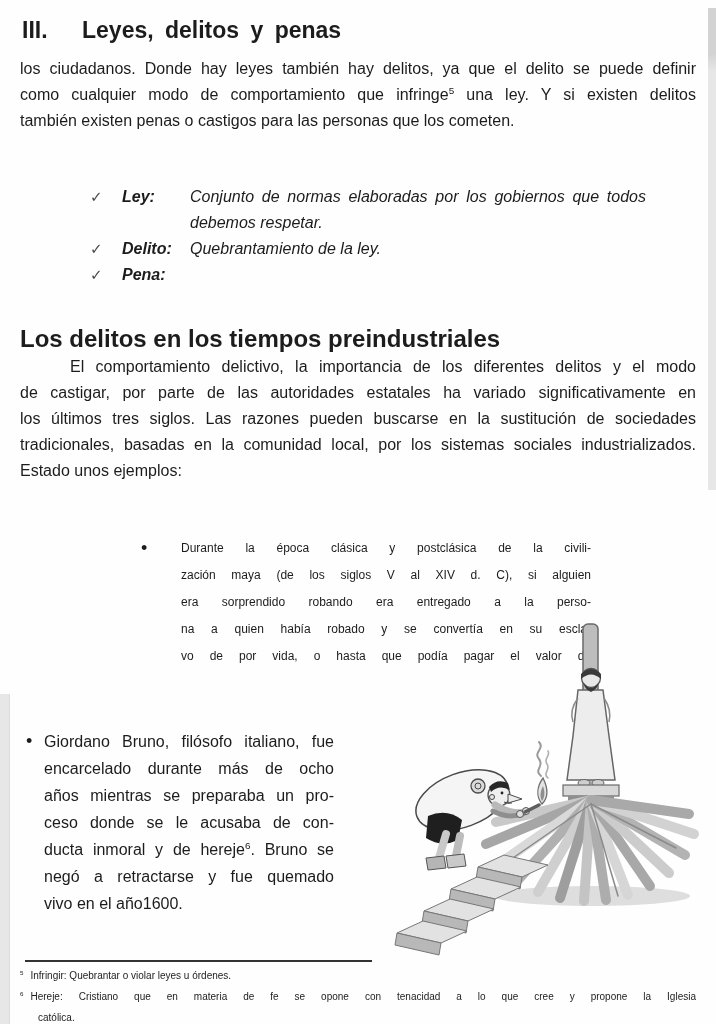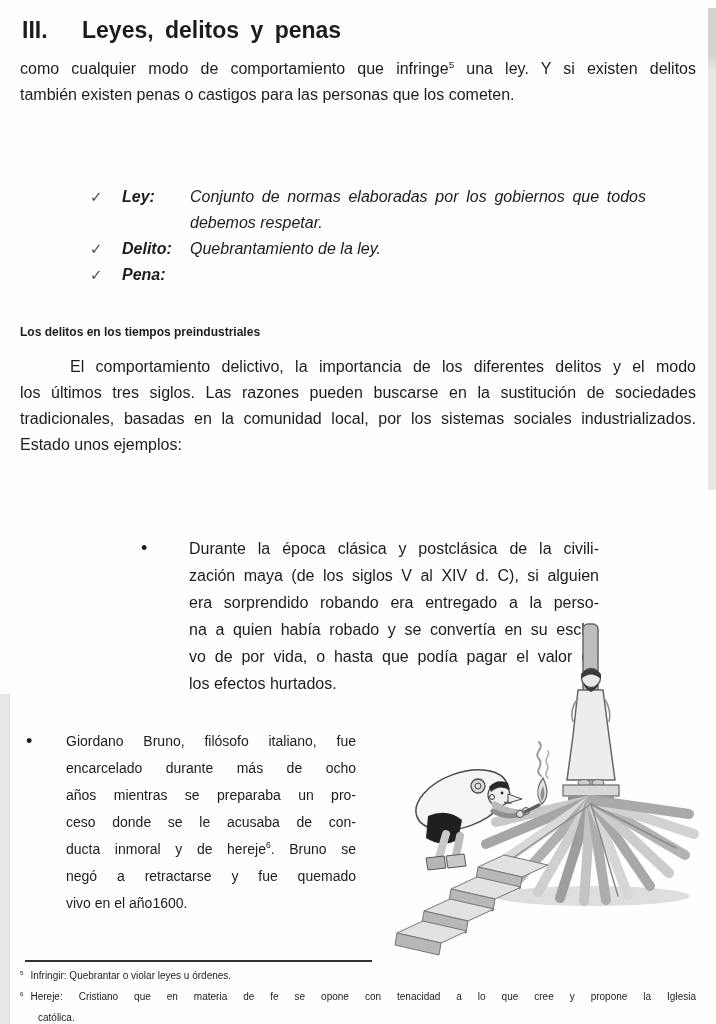--- a/index.html
+++ b/index.html
@@ -14,30 +14,30 @@
   .scan-left{position:absolute;left:0;top:694px;width:9px;height:330px;background:#e7e7e7;border-right:1px solid #dcdcdc;}
 
   .title{position:absolute;left:22px;top:17px;font-size:23px;font-weight:700;word-spacing:5px;white-space:nowrap;}
   .title .num{display:inline-block;width:60px;word-spacing:0;}
 
   .para{position:absolute;left:20px;width:676px;font-size:16px;line-height:26px;}
   .ln{text-align:justify;}
   .j{text-align-last:justify;}
   .ind{padding-left:50px;}
 
-  .h2{position:absolute;left:20px;top:325px;font-size:12px;font-weight:700;white-space:nowrap;}
+  .h2{position:absolute;left:20px;top:325px;font-size:24px;font-weight:700;white-space:nowrap;}
 
   .checklist{position:absolute;left:90px;top:184px;width:556px;font-style:italic;font-size:16px;line-height:26px;}
   .def-row{display:grid;grid-template-columns:32px 68px 1fr;}
   .chk{font-style:normal;color:#4a4a4a;font-size:15px;}
   .term{font-weight:700;}
 
   .bullet-dot{position:absolute;font-size:18px;line-height:27px;}
-  .maya{position:absolute;left:189px;top:535px;width:410px;font-size:16px;line-height:27px;}
-  .bruno{position:absolute;left:66px;top:728px;width:290px;font-size:14px;line-height:27px;}
+  .maya{position:absolute;left:181px;top:535px;width:410px;font-size:12px;line-height:27px;}
+  .bruno{position:absolute;left:44px;top:728px;width:290px;font-size:16px;line-height:27px;}
 
   sup{font-size:62%;line-height:0;vertical-align:super;}
 
   .fnrule{position:absolute;left:25px;top:960px;width:347px;height:2px;background:#333;}
   .fn{position:absolute;left:20px;width:676px;font-size:10px;line-height:21px;}
   .fn sup{margin-right:7px;}
   .fn .cont{padding-left:18px;}
 
   .illus{position:absolute;left:392px;top:608px;width:322px;height:350px;}
 </style>
@@ -47,20 +47,21 @@
 <div class="page">
 
   <div class="scan-right"></div>
   <div class="scan-left"></div>
 
   <div class="title">
     <span class="num">III.</span><span>Leyes, delitos y penas</span>
   </div>
 
   <div class="para" style="top:56px;">
+    <div class="ln j">los ciudadanos. Donde hay leyes también hay delitos, ya que el delito se puede definir</div>
     <div class="ln j"><span>como cualquier modo de comportamiento que infringe</span><sup>5</sup><span> una ley. Y si existen delitos</span></div>
     <div class="ln">también existen penas o castigos para las personas que los cometen.</div>
   </div>
 
   <div class="checklist">
     <div class="def-row">
       <span class="chk">✓</span>
       <span class="term">Ley:</span>
       <span>
         <div class="ln j">Conjunto de normas elaboradas por los gobiernos que todos</div>
@@ -77,33 +78,33 @@
     <div class="def-row">
       <span class="chk">✓</span>
       <span class="term">Pena:</span>
     </div>
   </div>
 
   <div class="h2">Los delitos en los tiempos preindustriales</div>
 
   <div class="para" style="top:354px;">
     <div class="ln j ind">El comportamiento delictivo, la importancia de los diferentes delitos y el modo</div>
+    <div class="ln j">de castigar, por parte de las autoridades estatales ha variado significativamente en</div>
     <div class="ln j">los últimos tres siglos. Las razones pueden buscarse en la sustitución de sociedades</div>
     <div class="ln j">tradicionales, basadas en la comunidad local, por los sistemas sociales industrializados.</div>
     <div class="ln">Estado unos ejemplos:</div>
   </div>
 
   <span class="bullet-dot" style="left:141px;top:535px;">•</span>
   <div class="maya">
     <div class="ln j">Durante la época clásica y postclásica de la civili-</div>
     <div class="ln j">zación maya (de los siglos V al XIV d. C), si alguien</div>
     <div class="ln j">era sorprendido robando era entregado a la perso-</div>
     <div class="ln j">na a quien había robado y se convertía en su escla-</div>
     <div class="ln j">vo de por vida, o hasta que podía pagar el valor de</div>
-    <div class="ln">los efectos hurtados.</div>
   </div>
 
   <span class="bullet-dot" style="left:26px;top:728px;">•</span>
   <div class="bruno">
     <div class="ln j">Giordano Bruno, filósofo italiano, fue</div>
     <div class="ln j">encarcelado durante más de ocho</div>
     <div class="ln j">años mientras se preparaba un pro-</div>
     <div class="ln j">ceso donde se le acusaba de con-</div>
     <div class="ln j"><span>ducta inmoral y de hereje</span><sup>6</sup><span>. Bruno se</span></div>
     <div class="ln j">negó a retractarse y fue quemado</div>

